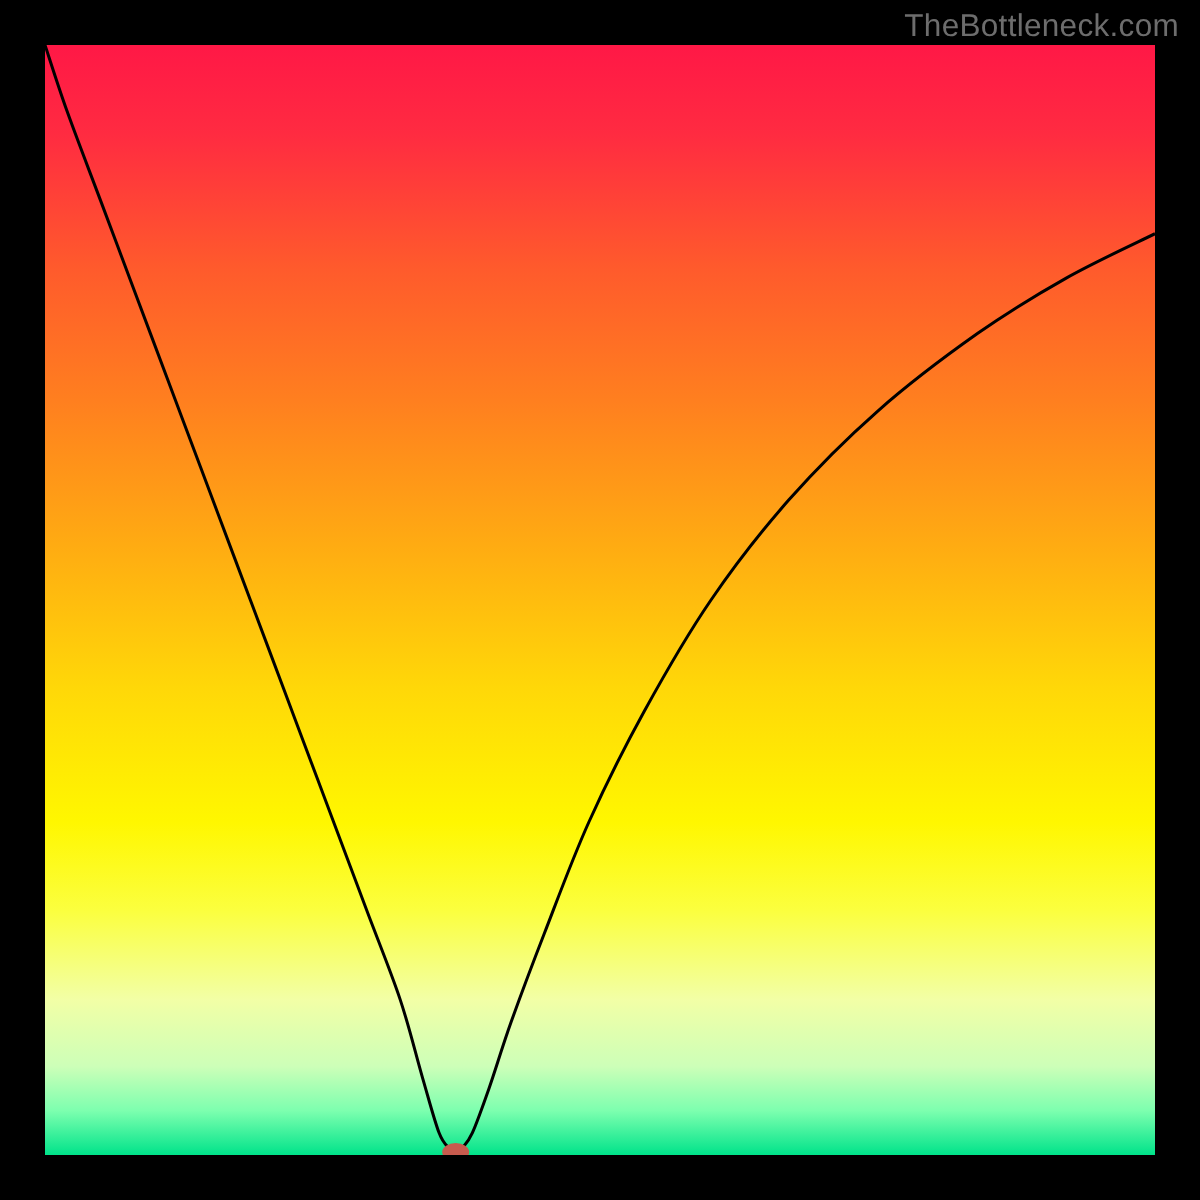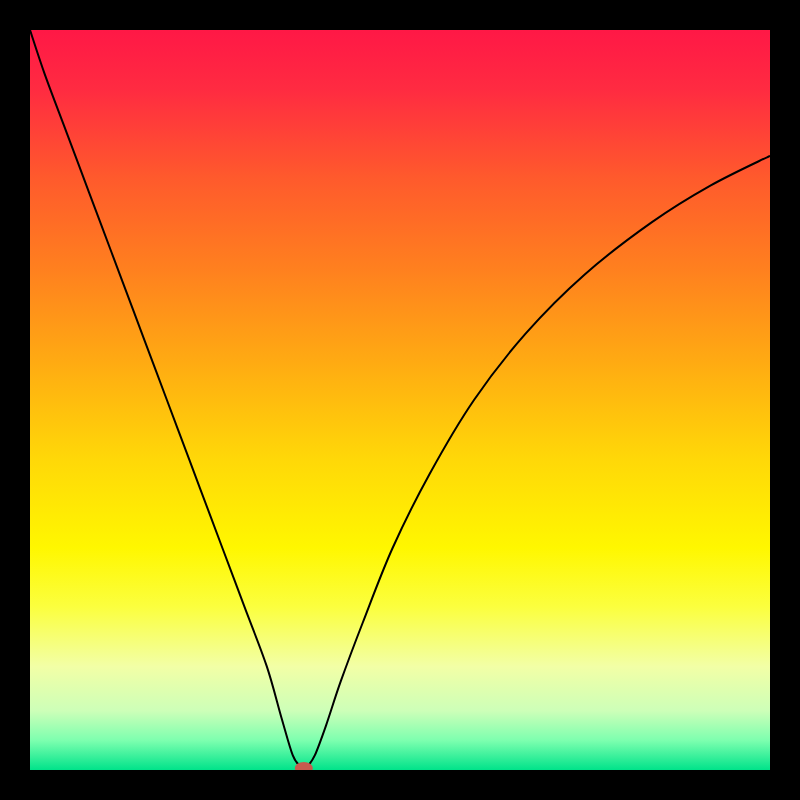--- a/index.html
+++ b/index.html
@@ -37,20 +37,21 @@
   }
   svg {
     display: block;
   }
 </style>
 </head>
 <body>
 
 <div class="outer">
 
+  <div class="watermark">TheBottleneck.com</div>
 
   <div class="plot-area">
     <svg id="chart-svg" width="740" height="740" viewBox="0 0 740 740" preserveAspectRatio="none">
       <defs>
         <linearGradient id="bg-grad" x1="0" y1="0" x2="0" y2="1">
             <stop offset="0.00%" stop-color="#ff1846"></stop>
             <stop offset="8.00%" stop-color="#ff2b41"></stop>
             <stop offset="20.00%" stop-color="#ff5a2c"></stop>
             <stop offset="32.00%" stop-color="#ff7f1f"></stop>
             <stop offset="45.00%" stop-color="#ffab12"></stop>

